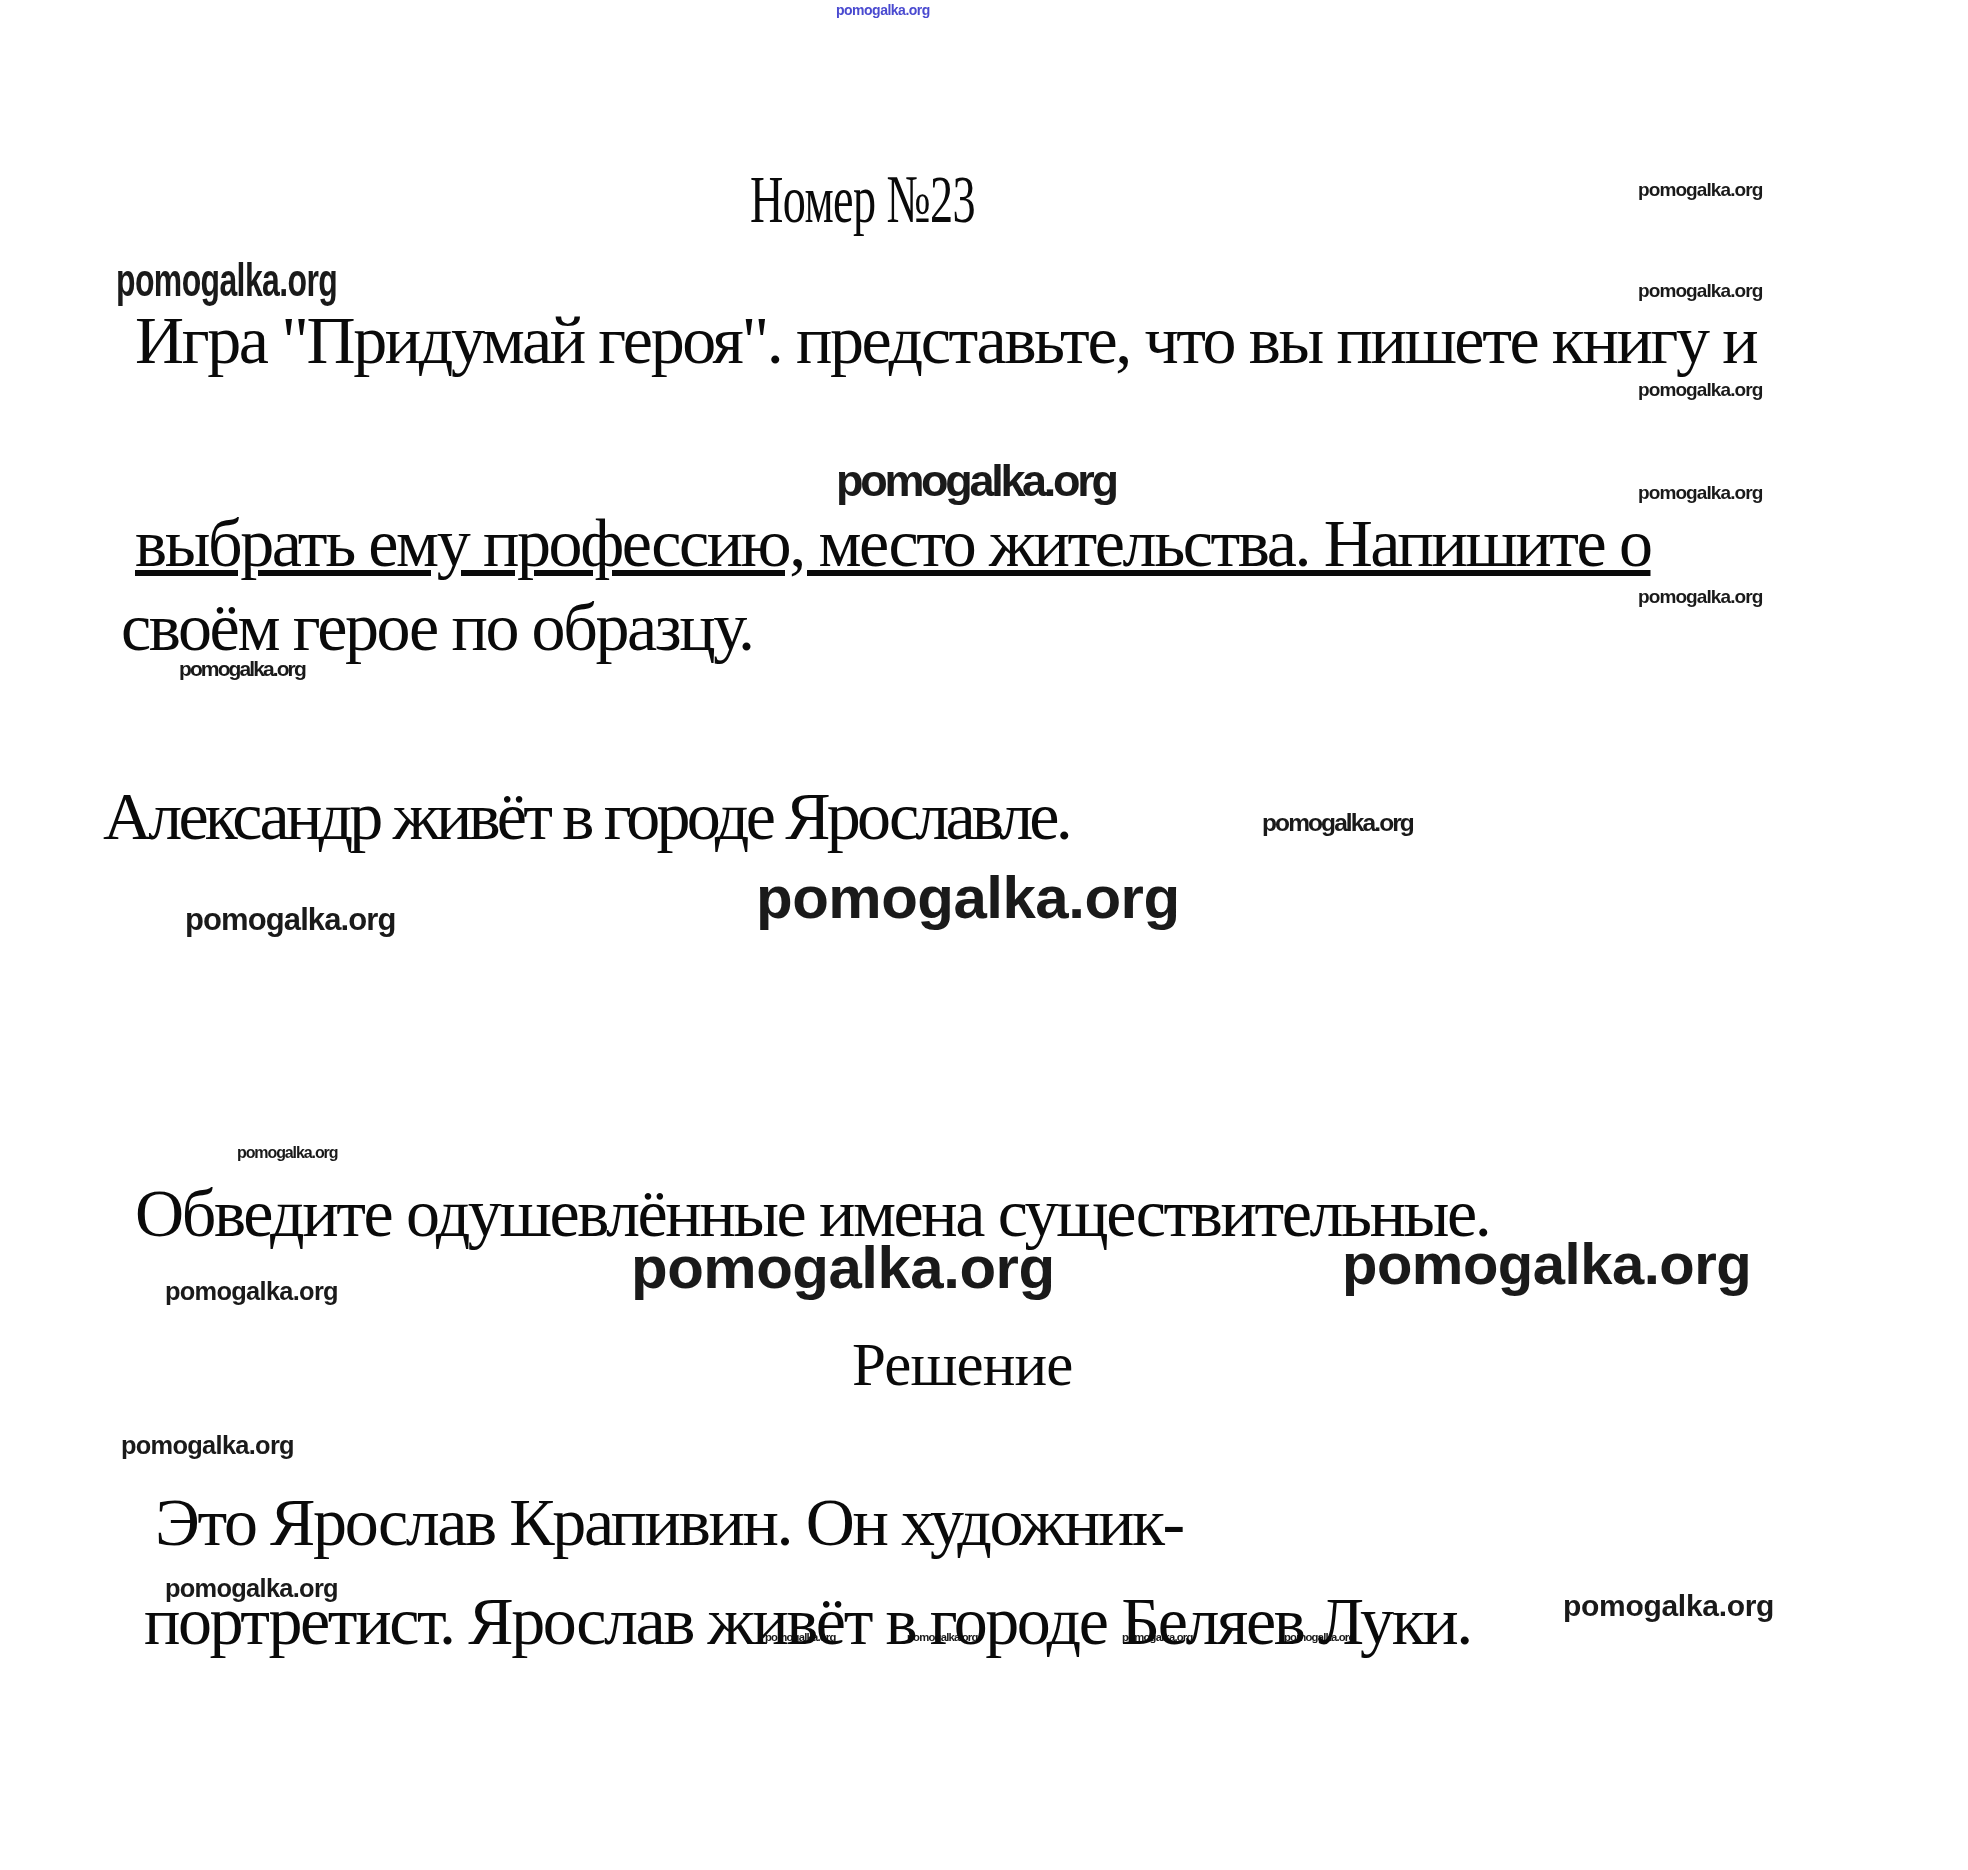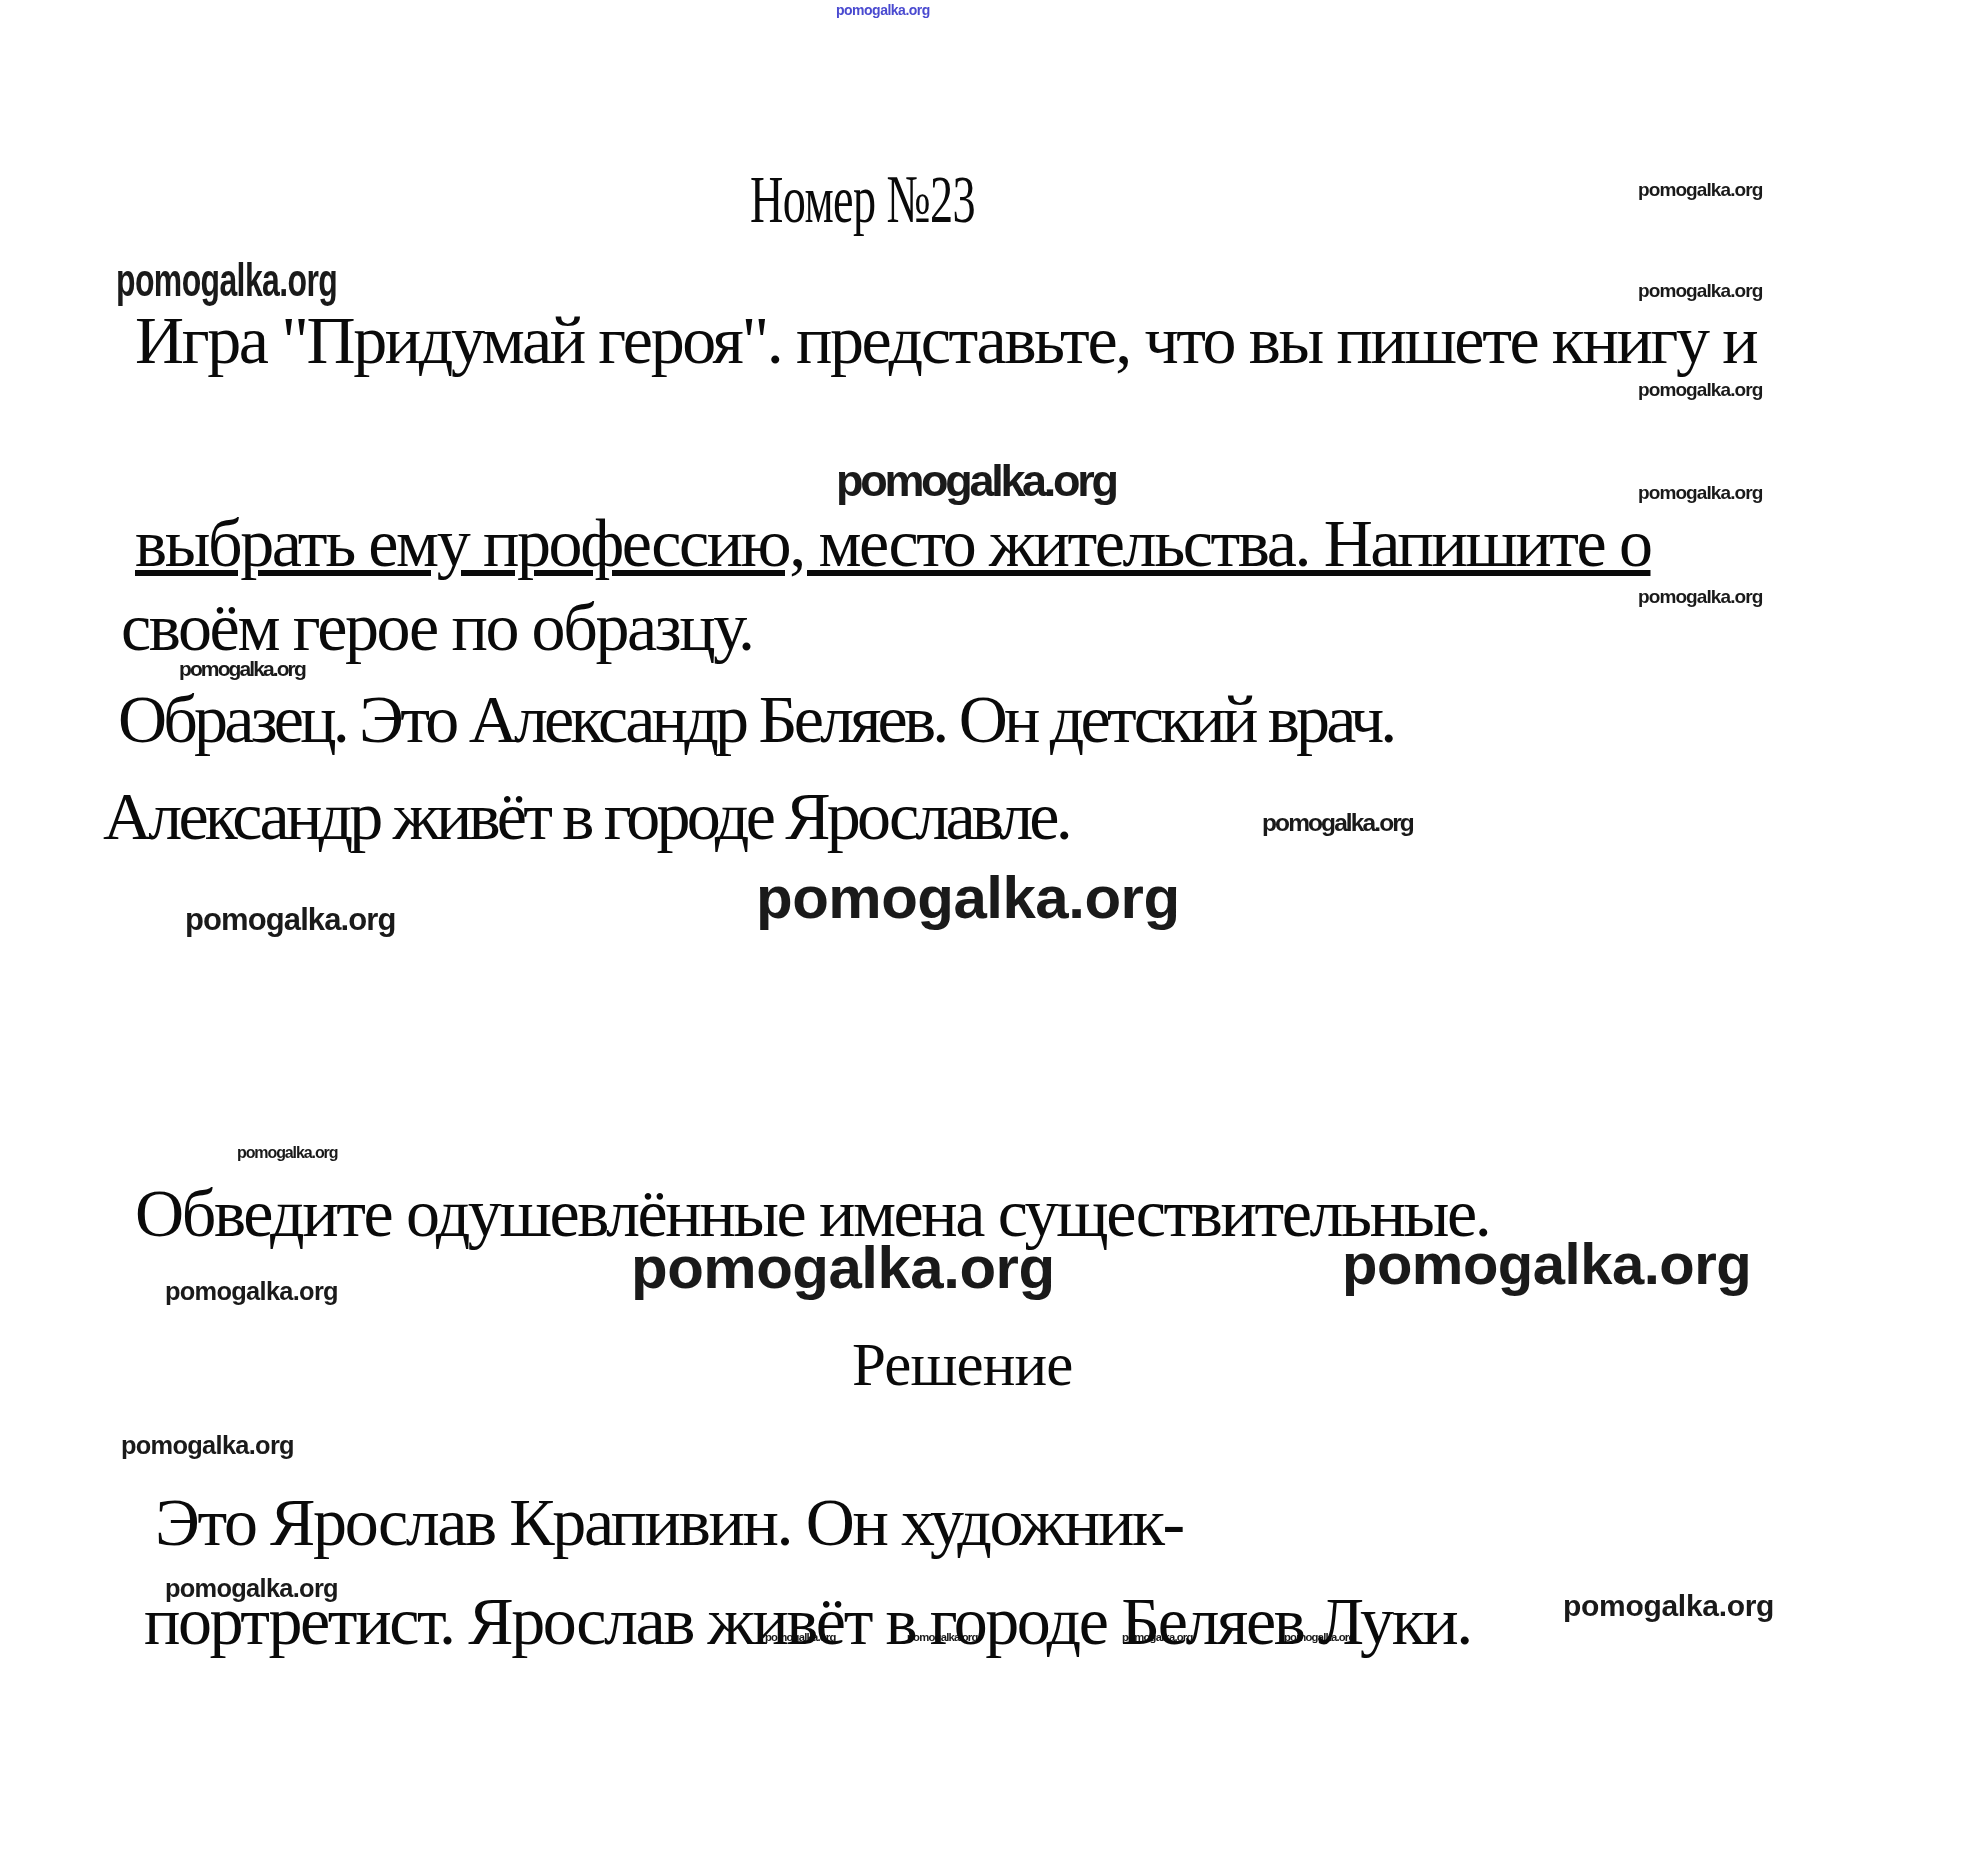--- a/index.html
+++ b/index.html
@@ -102,21 +102,20 @@
   <div class="wm wm-b3">pomogalka.org</div>
   <div class="wm wm-b4">pomogalka.org</div>
   <div class="wm wm-br">pomogalka.org</div>
 
   <div class="txt title">Номер №23</div>
 
   <div class="txt l1">Игра "Придумай героя". представьте, что вы пишете книгу и</div>
   <div class="txt l3">выбрать ему профессию, место жительства. Напишите о</div>
   <div class="txt l4">своём герое по образцу.</div>
 
-  <div class="txt l5">Образец. Это Александр Беляев. Он детский врач.</div>
   <div class="txt l6">Александр живёт в городе Ярославле.</div>
 
   <div class="txt l9">Обведите одушевлённые имена существительные.</div>
 
   <div class="txt sol-head">Решение</div>
 
   <div class="txt l7">Это Ярослав Крапивин. Он художник-</div>
   <div class="txt l8">портретист. Ярослав живёт в городе Беляев Луки.</div>
 
 </div>

